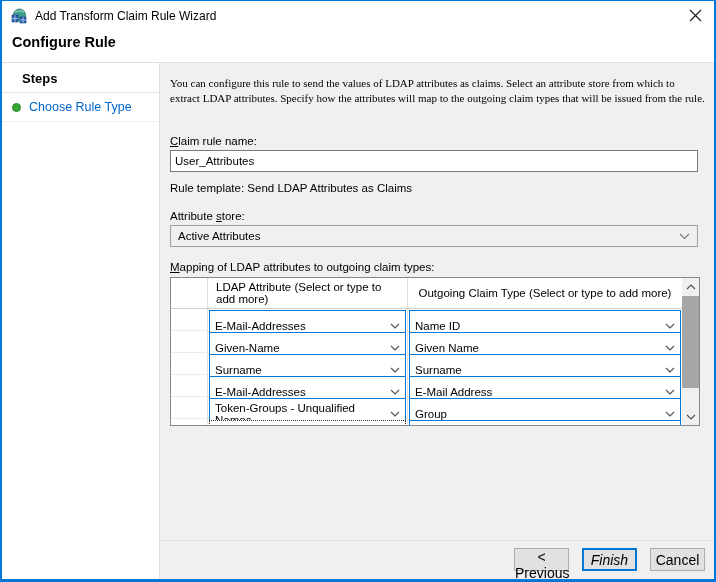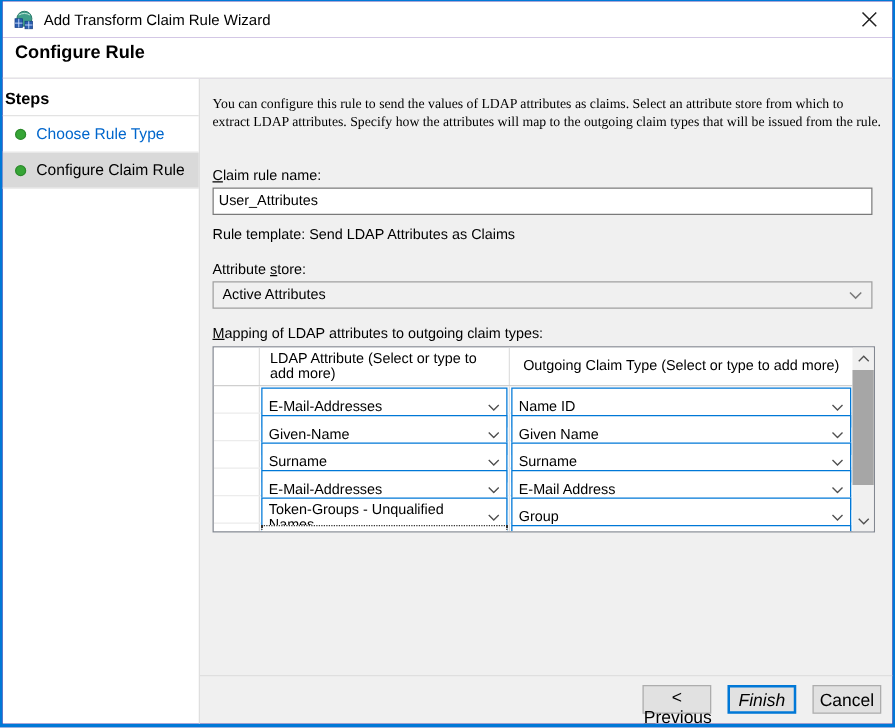--- a/index.html
+++ b/index.html
@@ -3,37 +3,37 @@
 <meta charset="utf-8">
 <style>
   :root{
     --accent:#0078d7; --step_link:#0066cc; --bullet_green:#36a536;
     --selected_step_bg:#d9d9d9; --content_bg:#f0f0f0; --button_bg:#e1e1e1;
   }
   *{box-sizing:border-box; margin:0; padding:0;}
   html,body{background:#fff;}
   body{font-family:"Liberation Sans","DejaVu Sans",sans-serif; color:#000;}
   .window{
-    position:relative; width:716px; height:582px; background:#4c1d95;
+    position:relative; width:716px; height:582px; background:#c4b5fd;
     border:2px solid var(--accent); border-top-width:1px; border-bottom-width:3px;
     overflow:hidden;
   }
   
   .titlebar{height:29px; display:flex; align-items:center; padding-left:9px; background:#fff;}
   .app-icon{width:16px; height:16px; flex:0 0 auto;}
   .win-title{margin-left:8px; font-size:12px; color:#000;}
   .close-btn{margin-left:auto; width:38px; height:29px; display:flex; align-items:center;
     justify-content:center; background:transparent; border:none; cursor:pointer;}
   
   .pagehead{height:33px; padding:4px 0 0 10px; border-bottom:1px solid #dfdfdf; background:#fff;}
   .pagehead h1{font-size:14.5px; font-weight:bold;}
   
   .bodyrow{display:flex; height:516px;}
   .steps{width:170px; background:#fff; border-right:1px solid #dfdfdf;}
-  .steps-title{padding:8px 10px 6px 2px; font-size:13px; font-weight:bold; border-bottom:1px solid #e3e3e3;}
+  .steps-title{padding:8px 10px 6px 20px; font-size:13px; font-weight:bold; border-bottom:1px solid #e3e3e3;}
   .step-item{height:29px; display:flex; align-items:center; gap:8px; padding-left:10px;
     font-size:12.5px; border-bottom:1px solid #efefef; cursor:pointer;}
   .step-item .bullet{width:9px; height:9px; border-radius:50%; background:var(--bullet_green);
     border:1px solid #2d8a2d; flex:0 0 auto;}
   .step-item.link span.lbl{color:var(--step_link);}
   .step-item.active{background:var(--selected_step_bg);}
   .content{flex:1; position:relative; background:var(--content_bg); padding:13px 9px 0 10px; font-size:11.5px;}
   .desc{font-size:11px; line-height:15px; width:535px; height:45px;font-family:Liberation Serif, serif;}
   .fld-label{margin-top:14px; font-size:11.5px;}
   .text-input{display:block; margin-top:3px; width:528px; height:22px; border:1px solid #7a7a7a;
@@ -98,24 +98,20 @@
     <h1>Configure Rule</h1>
   </div>
 
   <div class="bodyrow">
     <aside class="steps">
       <div class="steps-title">Steps</div>
       <div class="step-item link">
         <span class="bullet"></span>
         <span class="lbl">Choose Rule Type</span>
       </div>
-      <div class="step-item active">
-        <span class="bullet"></span>
-        <span class="lbl">Configure Claim Rule</span>
-      </div>
     </aside>
 
     <section class="content">
       <p class="desc">You can configure this rule to send the values of LDAP attributes as claims. Select an attribute store from which to extract LDAP attributes. Specify how the attributes will map to the outgoing claim types that will be issued from the rule.</p>
 
       <div class="fld-label"><u>C</u>laim rule name:</div>
       <input class="text-input" type="text" value="User_Attributes" style="">
 
       <div class="rule-template">Rule template: Send LDAP Attributes as Claims</div>
 

